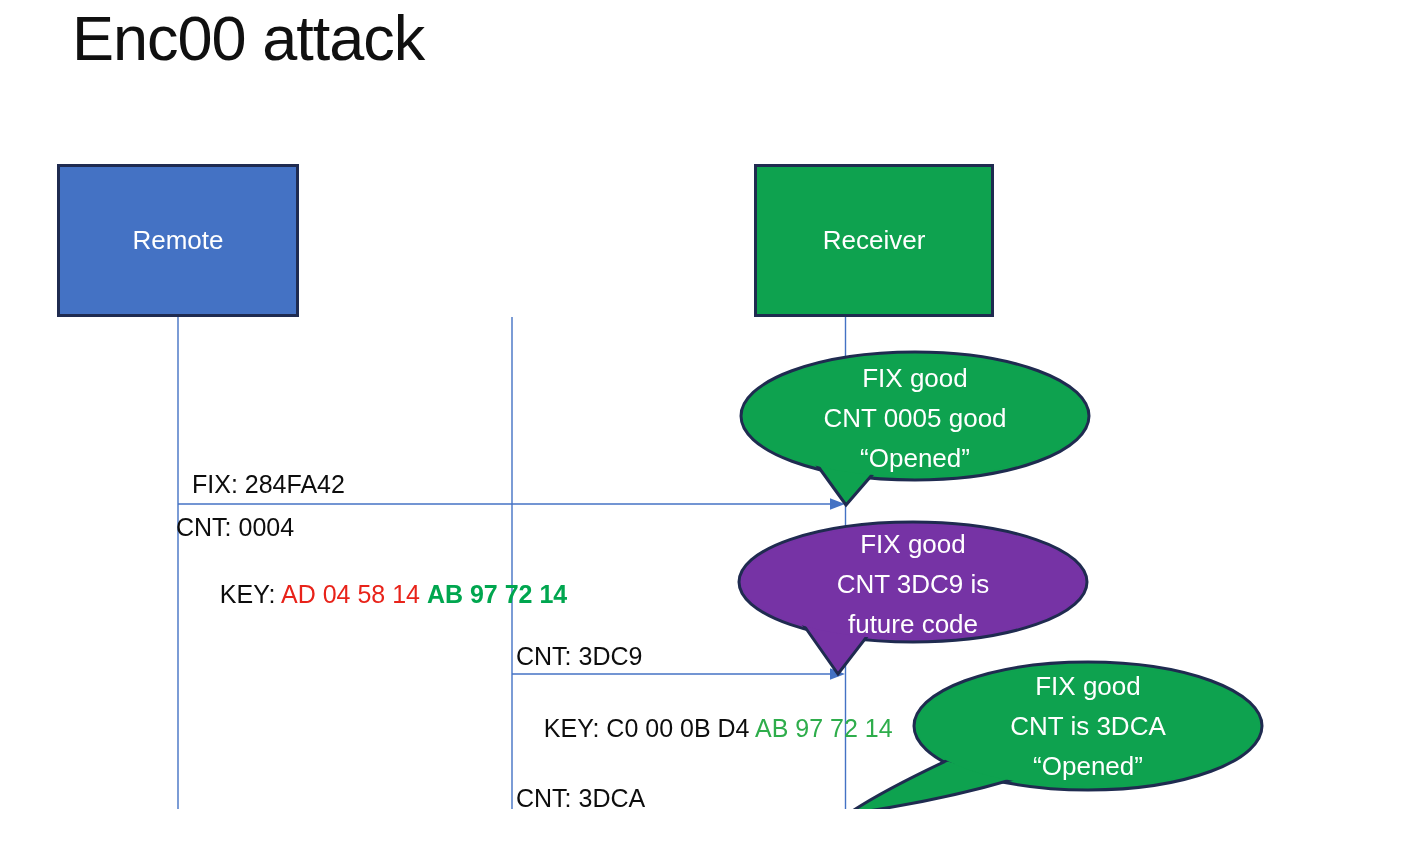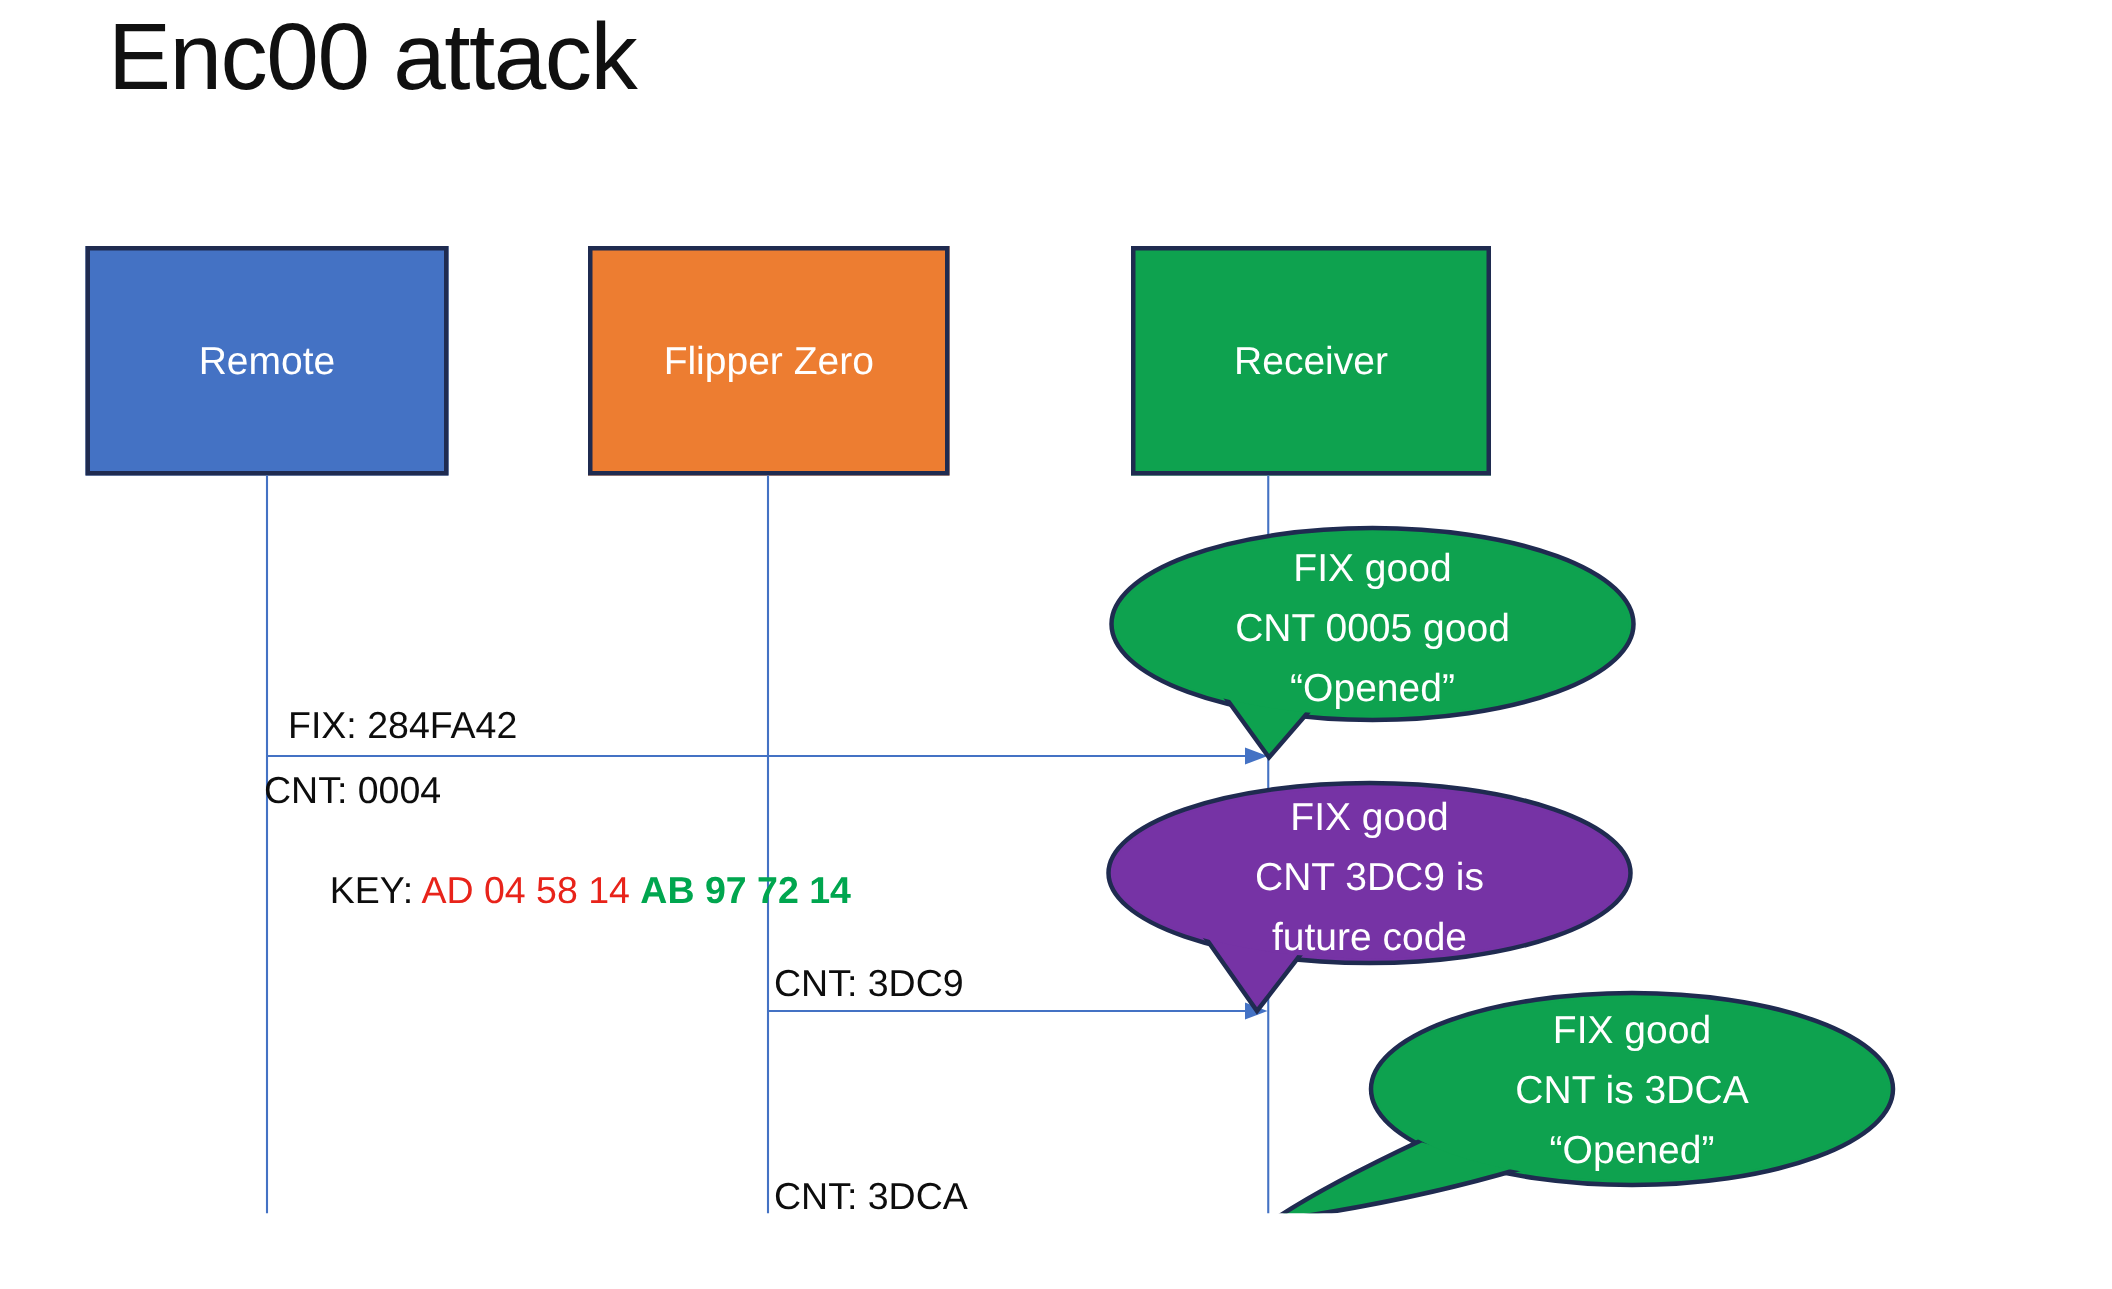--- a/index.html
+++ b/index.html
@@ -44,23 +44,20 @@
 </head>
 <body>
 
 <div class="slide">
 
   <h1 class="slide-title">Enc00 attack</h1>
 
   <div class="actor actor--remote">
     <span>Remote</span>
   </div>
-  <div class="actor actor--flipper">
-    <span>Flipper Zero</span>
-  </div>
   <div class="actor actor--receiver">
     <span>Receiver</span>
   </div>
 
   <svg class="gfx" width="1408" height="859" viewBox="0 0 1408 859">
 
     <line class="connector" x1="178" y1="317" x2="178" y2="851"></line>
     <line class="connector" x1="512" y1="317" x2="512" y2="851"></line>
     <line class="connector" x1="845.5" y1="317" x2="845.5" y2="851"></line>
 
@@ -92,20 +89,23 @@
     </g>
   </svg>
 
   <div class="msg" style="left:192px;top:469px;">FIX: 284FA42</div>
   <div class="msg" style="left:176px;top:512px;">CNT: 0004</div>
   <div class="msg" style="left:192px;top:549px;">
     <span>KEY: </span><span class="key-red">AD 04 58 14 </span><span class="key-green-bold">AB 97 72 14</span>
   </div>
 
   <div class="msg" style="left:516px;top:641px;">CNT: 3DC9</div>
+  <div class="msg" style="left:516px;top:683px;">
+    <span>KEY: C0 00 0B D4 </span><span class="key-green">AB 97 72 14</span>
+  </div>
 
   <div class="msg" style="left:516px;top:783px;">CNT: 3DCA</div>
   <div class="msg" style="left:516px;top:825px;">
     <span>KEY: C0 02 8A 33 </span><span class="key-green">AB 97 72 14</span>
   </div>
 
   <div class="callout-text ct-1">
     <div>FIX good</div>
     <div>CNT 0005 good</div>
     <div>“Opened”</div>

